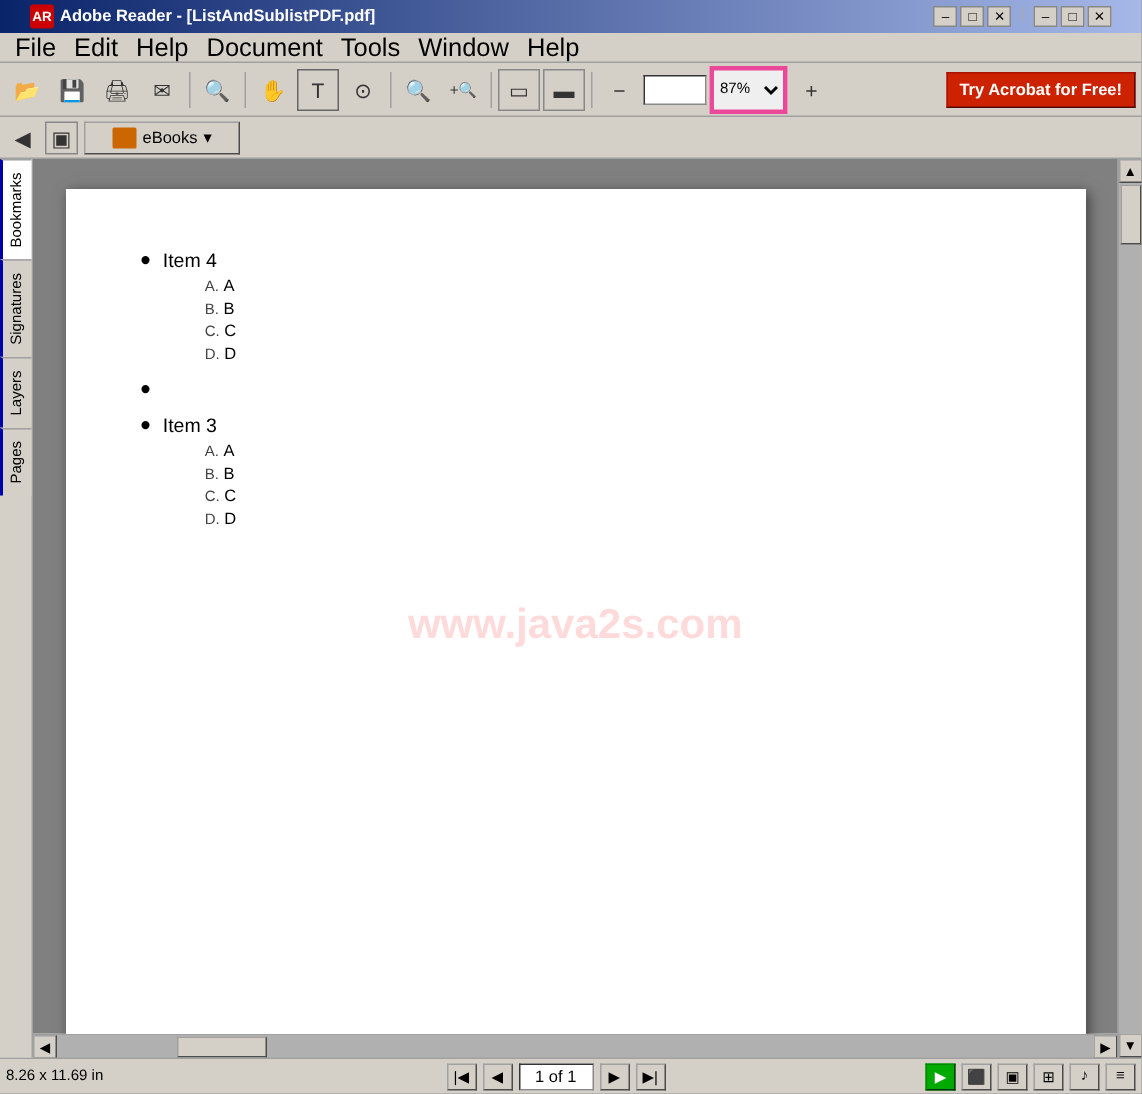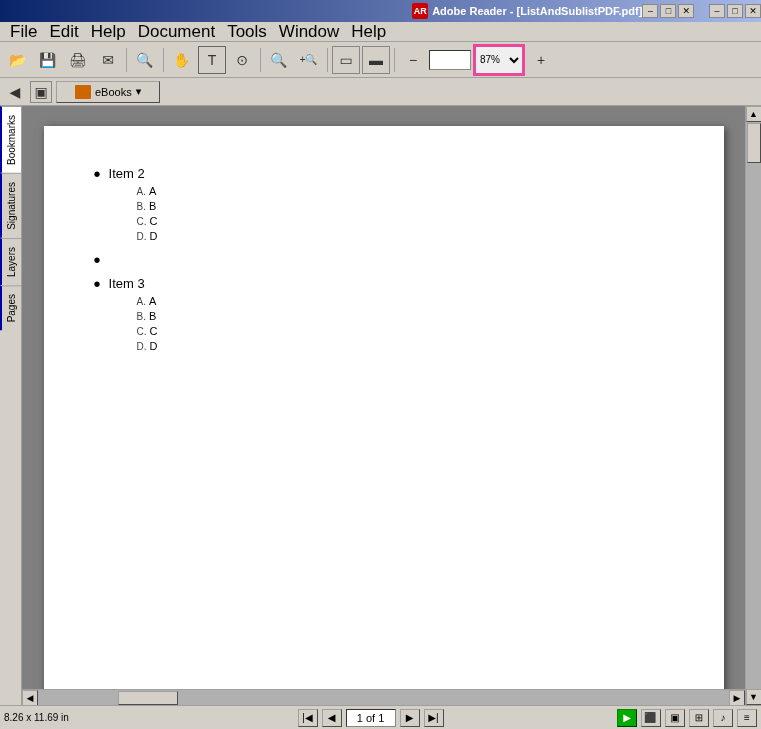--- a/index.html
+++ b/index.html
@@ -5,22 +5,22 @@
     * { margin: 0; padding: 0; box-sizing: border-box; }
     body { font-family: Arial, sans-serif; font-size: 12px; background: #d4d0c8; overflow: hidden; }
 
     
     .title-bar {
       background: linear-gradient(to right, #0a246a, #a6b8e8);
       color: white;
       height: 22px;
       display: flex;
       align-items: center;
-      justify-content: flex-end;
-      padding: 0 0;
+      justify-content: space-between;
+      padding: 0 20px;
       user-select: none;
     }
     .title-bar-left { display: flex; align-items: center; gap: 4px; }
     .title-bar-icon { width: 16px; height: 16px; background: #cc0000; border-radius: 2px; display: flex; align-items: center; justify-content: center; color: white; font-weight: bold; font-size: 9px; }
     .title-bar-text { font-size: 11px; font-weight: bold; }
     .title-bar-buttons { display: flex; gap: 2px; }
     .tb-btn { width: 16px; height: 14px; background: #d4d0c8; border: 1px solid #888; display: flex; align-items: center; justify-content: center; font-size: 9px; cursor: pointer; color: #000; }
 
     
     .menu-bar {
@@ -273,20 +273,21 @@
     <select style="height:32px;font-size:10px;border:3px solid #ec4899;">
       <option>87%</option>
       <option>50%</option>
       <option>75%</option>
       <option>100%</option>
       <option>150%</option>
     </select>
     <div class="toolbar-btn">+</div>
   </div>
 
+  <button class="acrobat-btn">Try Acrobat for Free!</button>
 </div>
 
 <div class="toolbar2">
   <div class="toolbar-btn" style="width:22px;height:22px;">◀</div>
   <div class="toolbar-btn" style="width:22px;height:22px;border:1px solid #888;">▣</div>
   <div class="ebooks-btn">
     <div class="ebooks-icon"></div>
     <span>eBooks</span>
     <span>▾</span>
   </div>
@@ -298,28 +299,29 @@
     <div class="sidebar-tab active">Bookmarks</div>
     <div class="sidebar-tab">Signatures</div>
     <div class="sidebar-tab">Layers</div>
     <div class="sidebar-tab">Pages</div>
   </div>
 
   <div class="doc-area">
     <div class="doc-scroll-area">
 
       <div class="pdf-page">
+        <div class="watermark">www.java2s.com</div>
 
 
         <ul class="pdf-list">
 
           <li>
             <span class="bullet">•</span>
             <div>
-              <span class="item-label">Item 2</span>
+              <span class="item-label">Item 4</span>
               <ul class="sub-list">
                 <li><span class="sub-label">A.</span>&nbsp;A</li>
                 <li><span class="sub-label">B.</span>&nbsp;B</li>
                 <li><span class="sub-label">C.</span>&nbsp;C</li>
                 <li><span class="sub-label">D.</span>&nbsp;D</li>
               </ul>
             </div>
           </li>
 
           <li>

